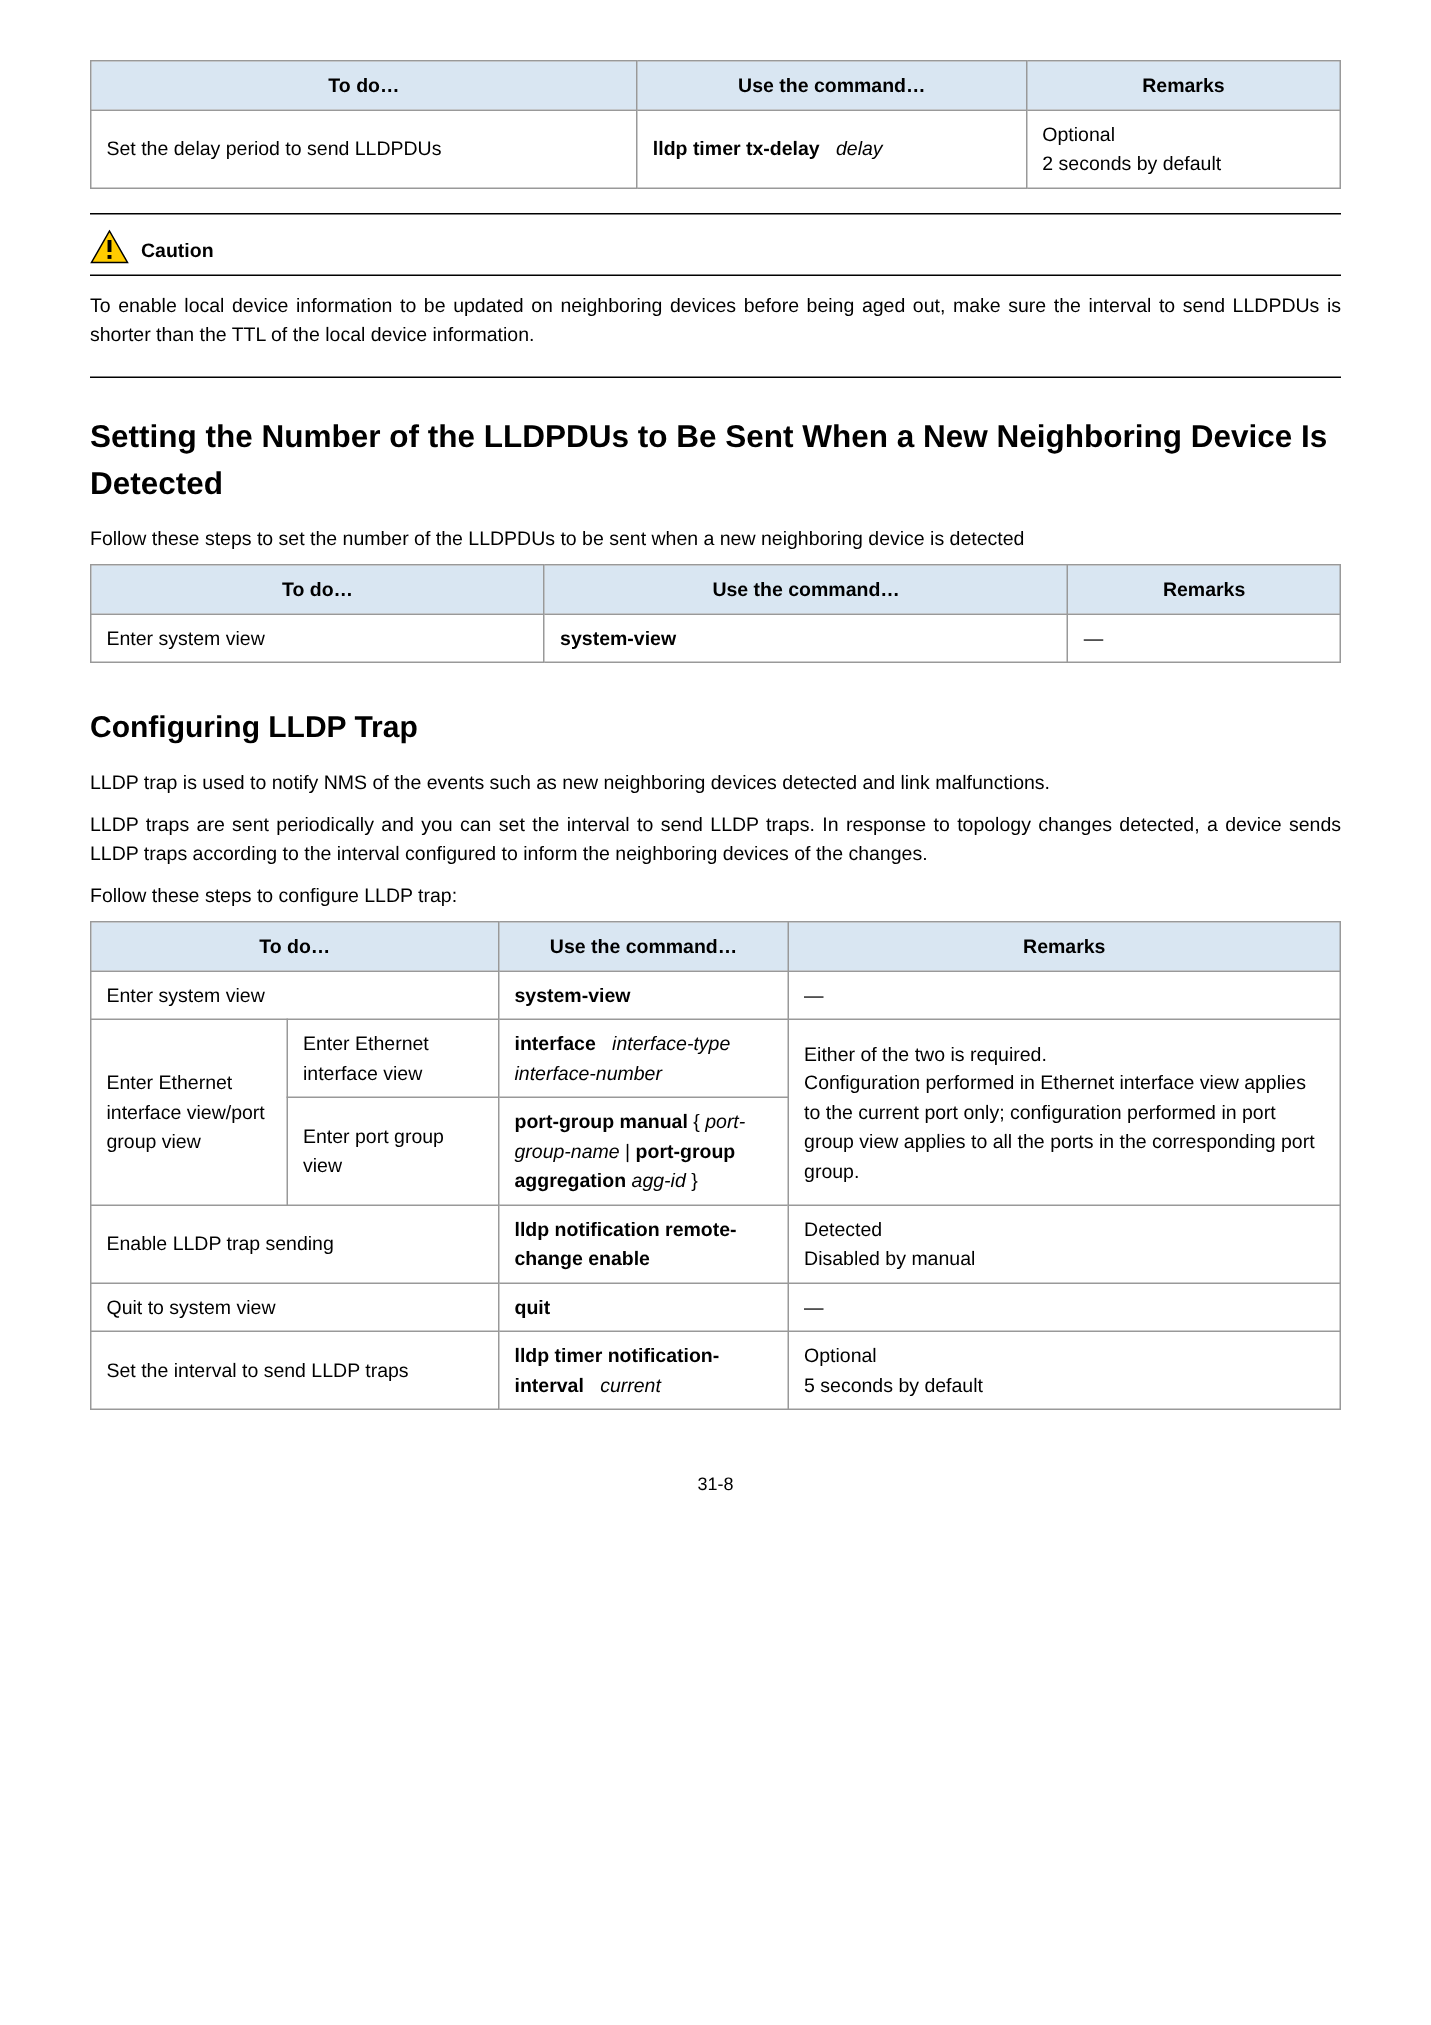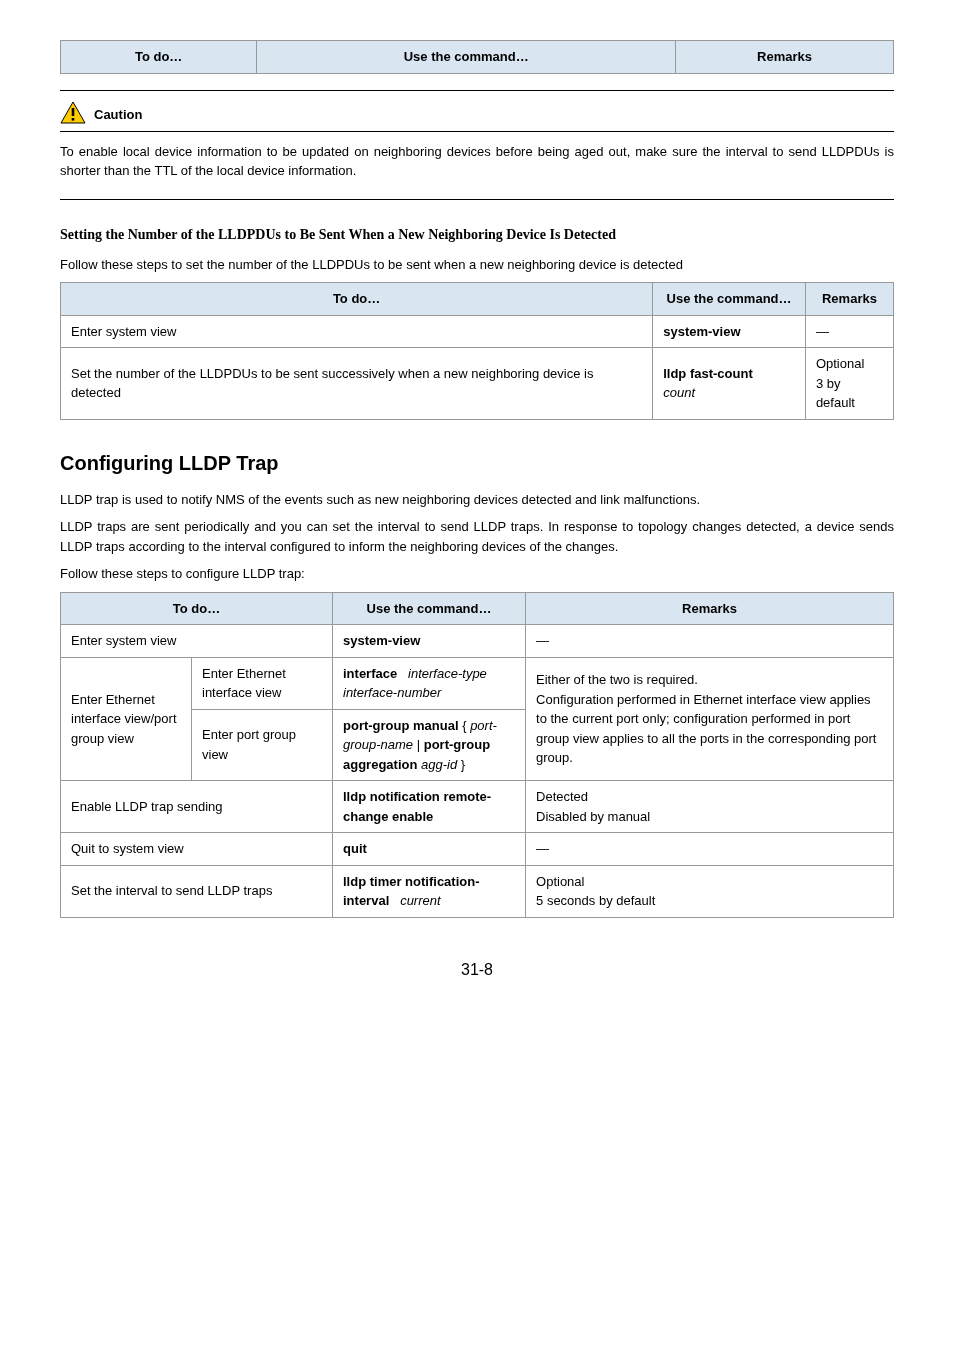--- a/index.html
+++ b/index.html
@@ -43,55 +43,66 @@
     border-bottom: 1px solid #000;
     margin-top: 18px;
     margin-bottom: 24px;
   }
   h2.section-title {
     font-size: 20px;
     font-weight: bold;
     margin: 28px 0 12px 0;
   }
   h3.sub-title {
-    font-size: 14px;
+    font-size: 21px;
     font-weight: bold;
     margin: 18px 0 10px 0;
-    font-family: Liberation Serif, serif;
   }
   .body-text {
     margin: 8px 0;
     text-align: justify;
   }
   .bold-cmd {
     font-weight: bold;
   }
   .italic-arg {
     font-style: italic;
   }
   .footer-pagenum {
     text-align: center;
-    font-size: 16px;
+    font-size: 12px;
     margin-top: 40px;
   }
   .hr-thin {
     border: none;
     border-top: 1px solid #000;
     margin: 14px 0 10px 0;
   }
 </style>
 </head>
 <body>
 
 <table>
   <tbody>
       <tr>
     <th>To do…</th>
     <th>Use the command…</th>
     <th>Remarks</th>
+  </tr>
+  <tr>
+    <td>Set the delay period to send LLDPDUs</td>
+    <td>
+      <span class="bold-cmd">lldp timer tx-delay</span>
+      <span>&nbsp;</span>
+      <span class="italic-arg">delay</span>
+    </td>
+    <td>
+      <div>Optional</div>
+      <div>2 seconds by default</div>
+    </td>
   </tr>
 </tbody>
   </table>
 
 <hr class="hr-thin">
 <div style="display:flex;align-items:flex-end;margin:2px 0 6px 0;">
   <svg class="caution-icon" viewBox="0 0 26 24">
     <polygon points="13,1 25,22 1,22" fill="#FFCC00" stroke="#000" stroke-width="1"></polygon>
     <rect x="11.7" y="7" width="2.6" height="8" fill="#000"></rect>
     <rect x="11.7" y="17" width="2.6" height="2.6" fill="#000"></rect>
@@ -114,32 +125,20 @@
     <th>Use the command…</th>
     <th>Remarks</th>
   </tr>
   <tr>
     <td>Enter system view</td>
     <td>
       <span class="bold-cmd">system-view</span>
     </td>
     <td>—</td>
   </tr>
-  <tr>
-    <td>Set the number of the LLDPDUs to be sent successively when a new neighboring device is detected</td>
-    <td>
-      <span class="bold-cmd">lldp fast-count</span>
-      <span>&nbsp;</span>
-      <span class="italic-arg">count</span>
-    </td>
-    <td>
-      <div>Optional</div>
-      <div>3 by default</div>
-    </td>
-  </tr>
 </tbody>
   </table>
 
 <h2 class="section-title">Configuring LLDP Trap</h2>
 
 <p class="body-text">LLDP trap is used to notify NMS of the events such as new neighboring devices detected and link malfunctions.</p>
 <p class="body-text">LLDP traps are sent periodically and you can set the interval to send LLDP traps. In response to topology changes detected, a device sends LLDP traps according to the interval configured to inform the neighboring devices of the changes.</p>
 <p class="body-text">Follow these steps to configure LLDP trap:</p>
 
 <table>

